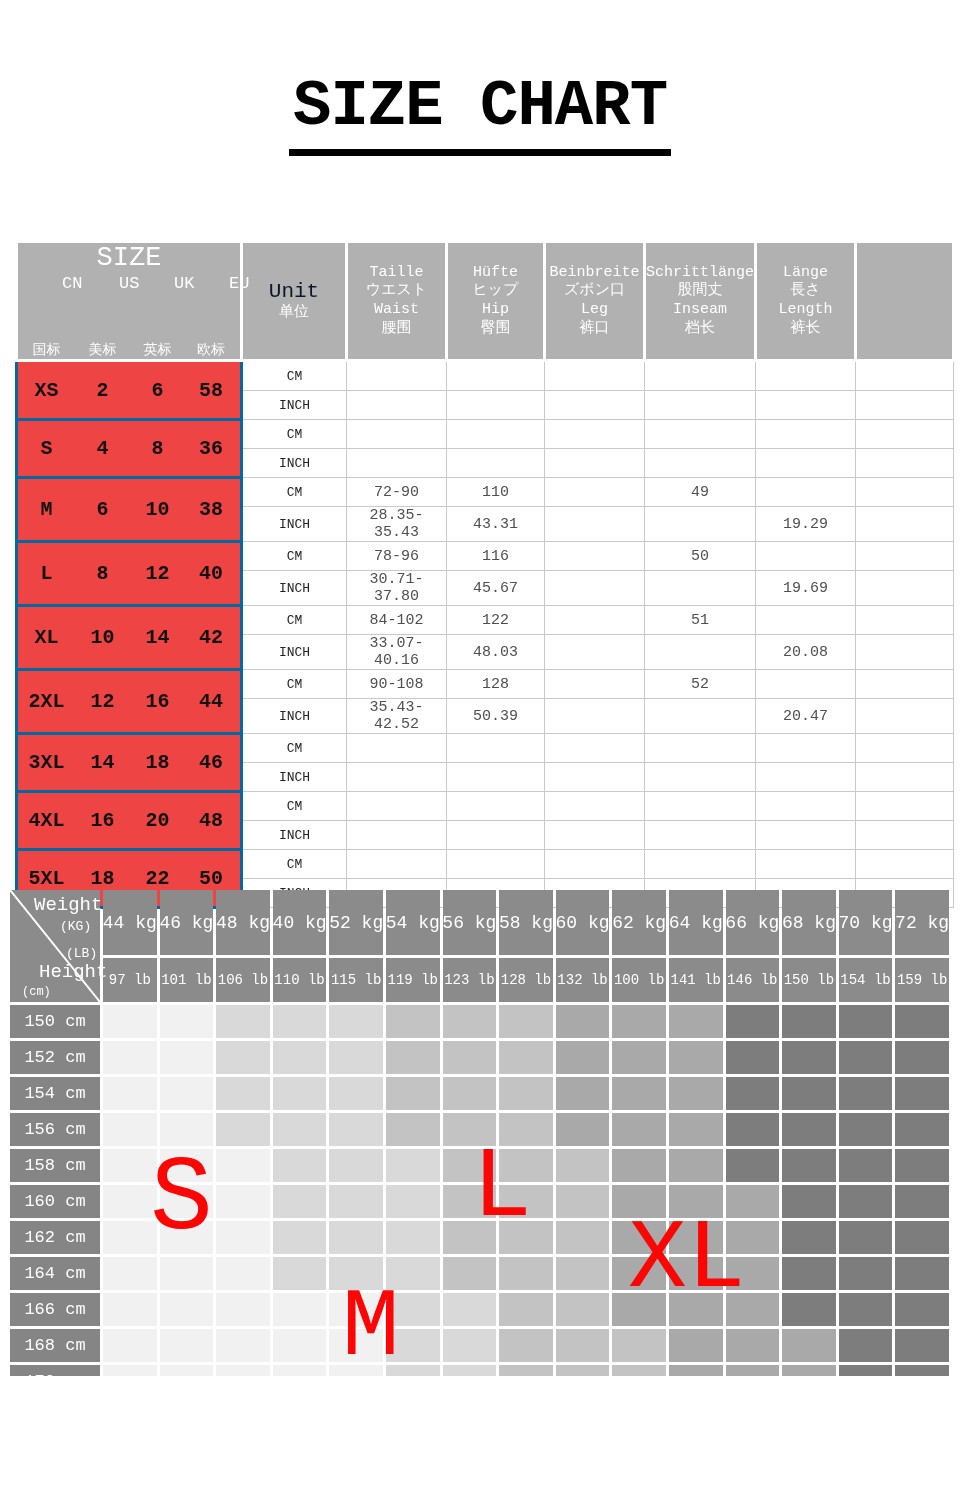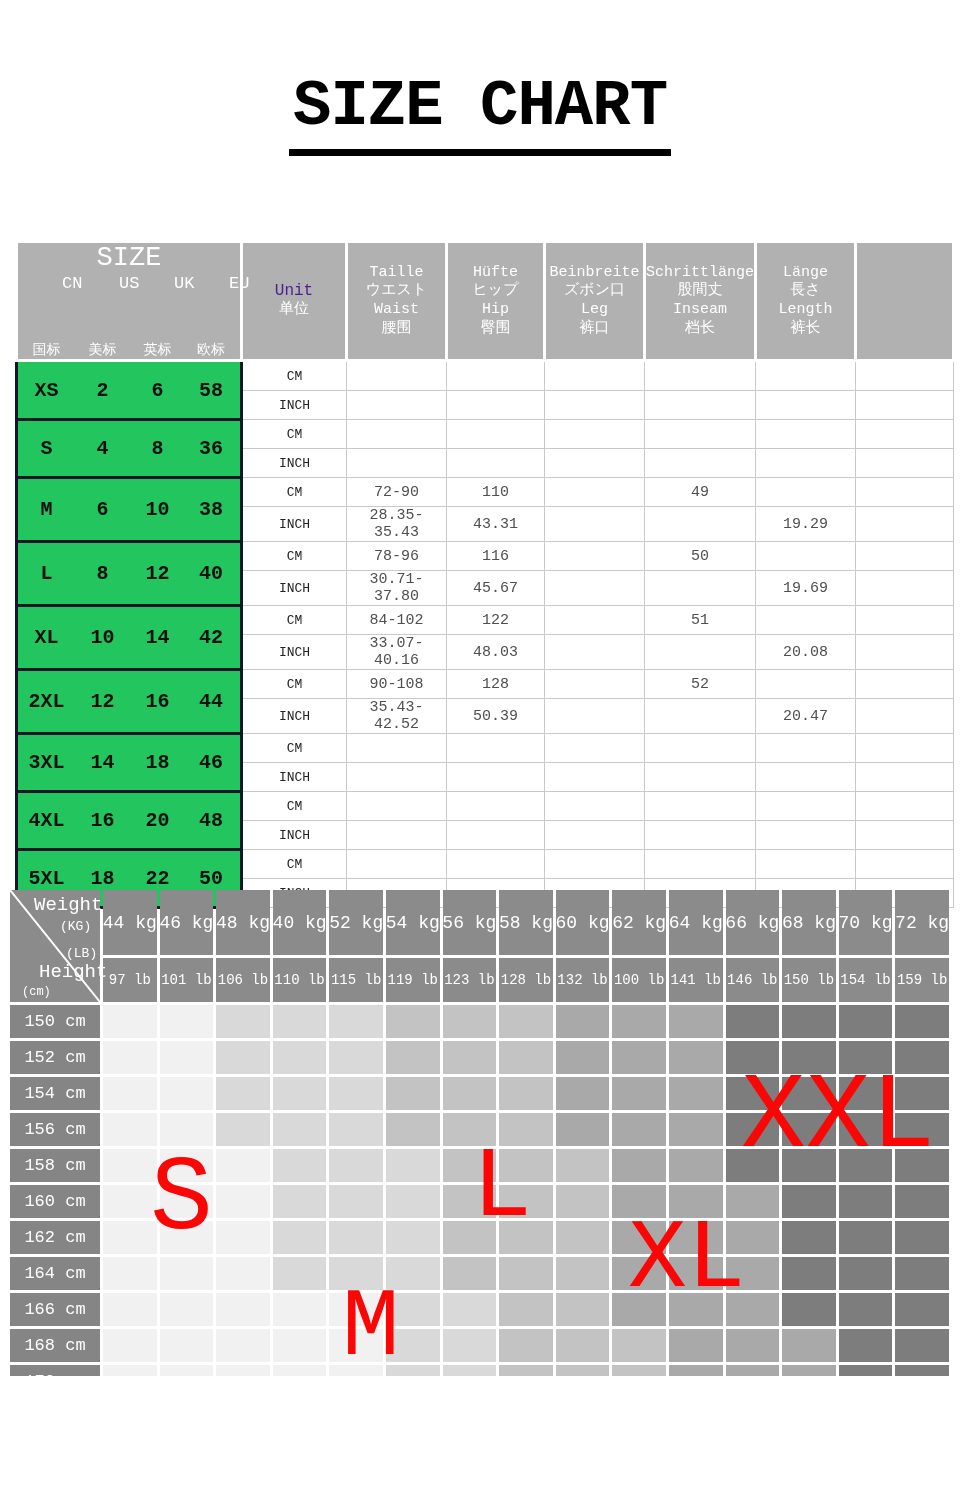--- a/index.html
+++ b/index.html
@@ -13,25 +13,25 @@
 
   
   #size-table{position:absolute;left:15px;top:240px;border-collapse:collapse;table-layout:fixed;}
   #size-table th,#size-table td{padding:0;margin:0;}
   .gray{background:#b1b1b1;}
   #size-table thead th{height:95px;border:3px solid #fff;vertical-align:middle;text-align:center;font-weight:normal;}
   .size-title{font-size:27px;color:#fff;line-height:1.15;}
   .size-sub{display:grid;grid-template-columns:57px 55px 55px 52px;color:#fff;}
   .size-sub .en{font-size:17px;line-height:1.15;margin-left:44px;}
   .size-sub .zh{font-size:14px;line-height:1.25;margin-top:48px;}
-  .unit-head .en{font-size:16px;color:#4c1d95;line-height:1.2;}
+  .unit-head .en{font-size:21px;color:#0f172a;line-height:1.2;}
   .unit-head .zh{font-size:15px;color:#fff;line-height:1.25;}
   .measure-head{color:#fff;}
   .measure-head .mline{font-size:15px;line-height:1.24;white-space:nowrap;}
-  .size-cell{background:#22c55e;border:3px solid #0f172a;vertical-align:middle;}
+  .size-cell{background:#ef4444;border:3px solid #0369a1;vertical-align:middle;}
   .size-vals{display:grid;grid-template-columns:57px 55px 55px 52px;font-weight:bold;
              font-size:20px;color:#111;text-align:center;}
   .unit-cell,.val-cell{background:#fff;border:1px solid #c9c9c9;text-align:center;height:28px;vertical-align:middle;}
   .unit-cell{font-size:13px;color:#222;}
   .val-cell{font-size:15px;color:#4f4f4f;}
 
   
   .note{position:absolute;color:#ff1e1e;}
   .note-1{left:45px;top:858px;font-size:17px;}
   .note-2{left:30px;top:1456px;font-size:18px;}
@@ -609,17 +609,16 @@
       <div class="hw-cell" style="background: rgb(169, 169, 169);"></div>
       <div class="hw-cell" style="background: rgb(125, 125, 125);"></div>
       <div class="hw-cell" style="background: rgb(125, 125, 125);"></div>
     </div>
 
   <div class="letter-overlay">
       <span class="hw-letter" style="left: 150px; top: 1148px; font-size: 105px;">S</span>
       <span class="hw-letter" style="left: 342px; top: 1281px; font-size: 96px;">M</span>
       <span class="hw-letter" style="left: 472px; top: 1139px; font-size: 100px;">L</span>
       <span class="hw-letter" style="left: 628px; top: 1211px; font-size: 98px;">XL</span>
-      <span class="hw-letter" style="left: 741px; top: 1063px; font-size: 108px;">XXL</span>
     </div>
 
 
 </div>
 
 </body></html>

